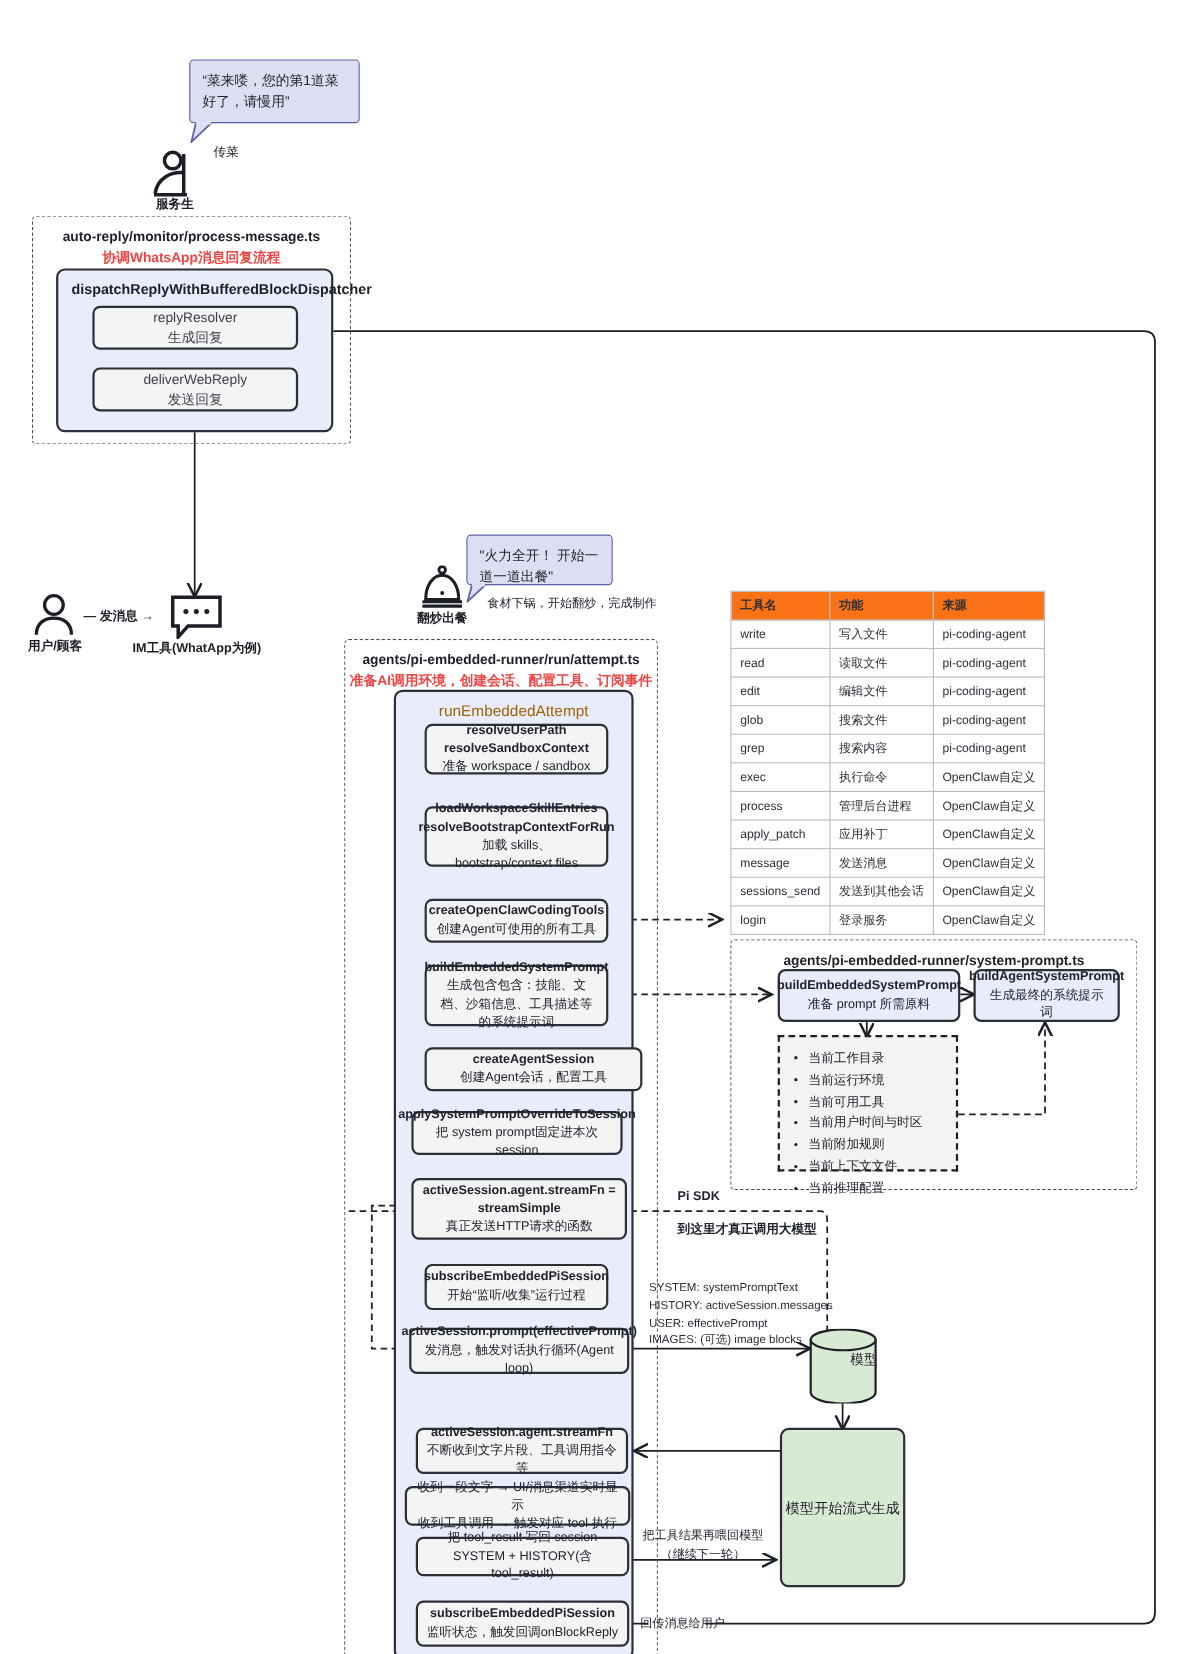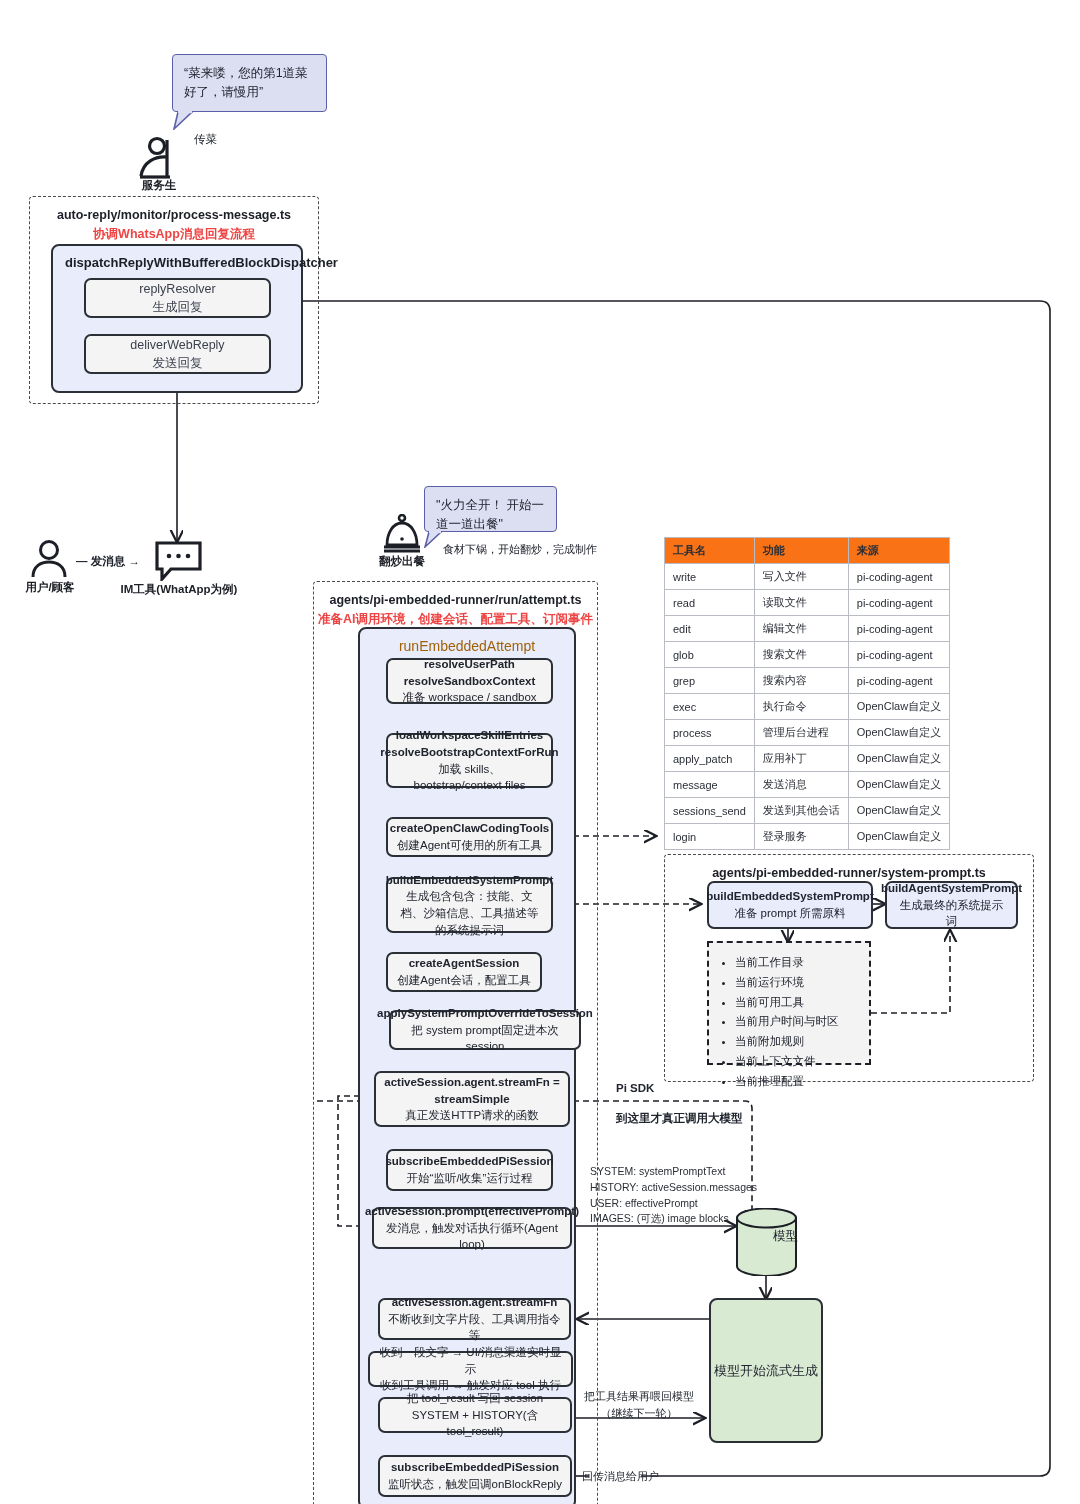--- a/index.html
+++ b/index.html
@@ -255,26 +255,26 @@
   <div class="abs node" style="left:386px; top:781px; width:167px; height:40px;">
     <div class="t1">createOpenClawCodingTools</div>
     <div class="t2">创建Agent可使用的所有工具</div>
   </div>
 
   <div class="abs node" style="left:386px; top:841px; width:167px; height:56px;">
     <div class="t1">buildEmbeddedSystemPrompt</div>
     <div class="t2">生成包含包含：技能、文档、沙箱信息、工具描述等的系统提示词</div>
   </div>
 
-  <div class="abs node" style="left:386px; top:916px; width:156px; height:40px;">
+  <div class="abs node" style="left:386px; top:916px; width:198px; height:40px;">
     <div class="t1">createAgentSession</div>
     <div class="t2">创建Agent会话，配置工具</div>
   </div>
 
-  <div class="abs node" style="left:389px; top:974px; width:192px; height:40px;">
+  <div class="abs node" style="left:374px; top:974px; width:192px; height:40px;">
     <div class="t1">applySystemPromptOverrideToSession</div>
     <div class="t2">把 system prompt固定进本次session</div>
   </div>
 
   <div class="abs node" style="left:374px; top:1035px; width:196px; height:56px;">
     <div class="t1">activeSession.agent.streamFn = streamSimple</div>
     <div class="t2">真正发送HTTP请求的函数</div>
   </div>
 
   <div class="abs node" style="left:386px; top:1113px; width:167px; height:42px;">

